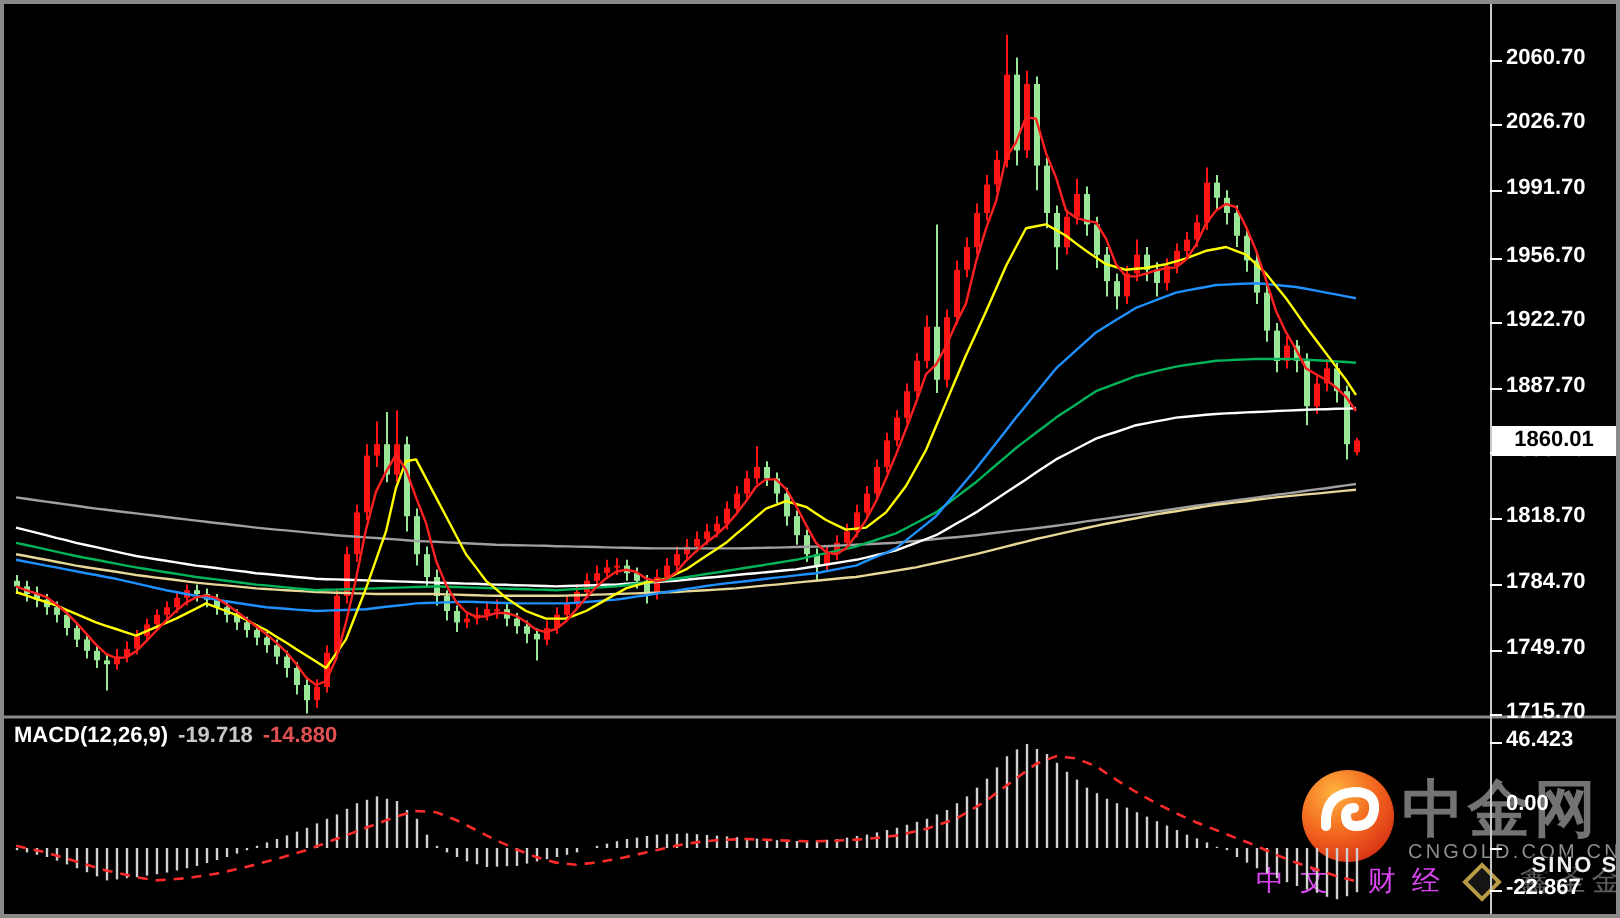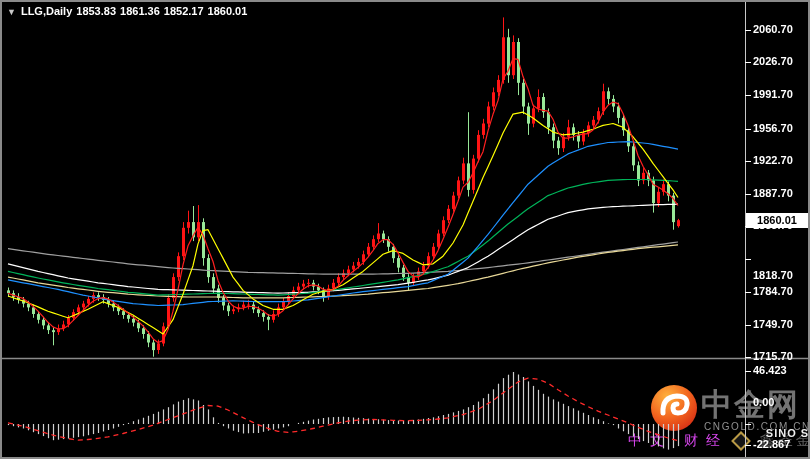--- a/index.html
+++ b/index.html
@@ -489,34 +489,34 @@
       <line x1="745" y1="226.5" x2="751" y2="226.5" stroke="#ffffff" stroke-width="1"></line>
       <line x1="745" y1="259.5" x2="751" y2="259.5" stroke="#ffffff" stroke-width="1"></line>
       <line x1="745" y1="292.5" x2="751" y2="292.5" stroke="#ffffff" stroke-width="1"></line>
       <line x1="745" y1="325.5" x2="751" y2="325.5" stroke="#ffffff" stroke-width="1"></line>
       <line x1="745" y1="357.5" x2="751" y2="357.5" stroke="#ffffff" stroke-width="1"></line>
       <line x1="745" y1="371.5" x2="751" y2="371.5" stroke="#ffffff" stroke-width="1"></line>
       <line x1="745" y1="424.5" x2="751" y2="424.5" stroke="#ffffff" stroke-width="1"></line>
       <line x1="745" y1="445.5" x2="751" y2="445.5" stroke="#ffffff" stroke-width="1"></line>
     </svg>
 
-  <div class="overlay chart-title">
-    <span class="tri">▼</span><span>LLG,Daily</span><span>1853.83</span><span>1861.36</span><span>1852.17</span><span>1860.01</span>
+
+  <div class="overlay macd-title">
+    <span>MACD(12,26,9)</span><span class="v-main">-19.718</span><span class="v-sig">-14.880</span>
   </div>
-
 
   <div id="axis-labels">
       <div class="axis-label" style="top: 23px;">2060.70</div>
       <div class="axis-label" style="top: 55px; text-align: right;">2026.70</div>
       <div class="axis-label" style="top: 88px;">1991.70</div>
       <div class="axis-label" style="top: 122px;">1956.70</div>
       <div class="axis-label" style="top: 154px;">1922.70</div>
       <div class="axis-label" style="top: 187px;">1887.70</div>
       <div class="axis-label" style="top: 219px;">1853.70</div>
-      <div class="axis-label" style="top: 269px;">1818.70</div>
+      <div class="axis-label" style="top: 252px;">1818.70</div>
       <div class="axis-label" style="top: 285px;">1784.70</div>
       <div class="axis-label" style="top: 318px;">1749.70</div>
       <div class="axis-label" style="top: 350px; text-align: center;">1715.70</div>
       <div class="axis-label" style="top: 364px;">46.423</div>
       <div class="axis-label" style="top: 396px;">0.00</div>
       <div class="axis-label" style="top: 438px;">-22.867</div>
     </div>
 
   <div class="overlay price-tag">
     <span>1860.01</span>

